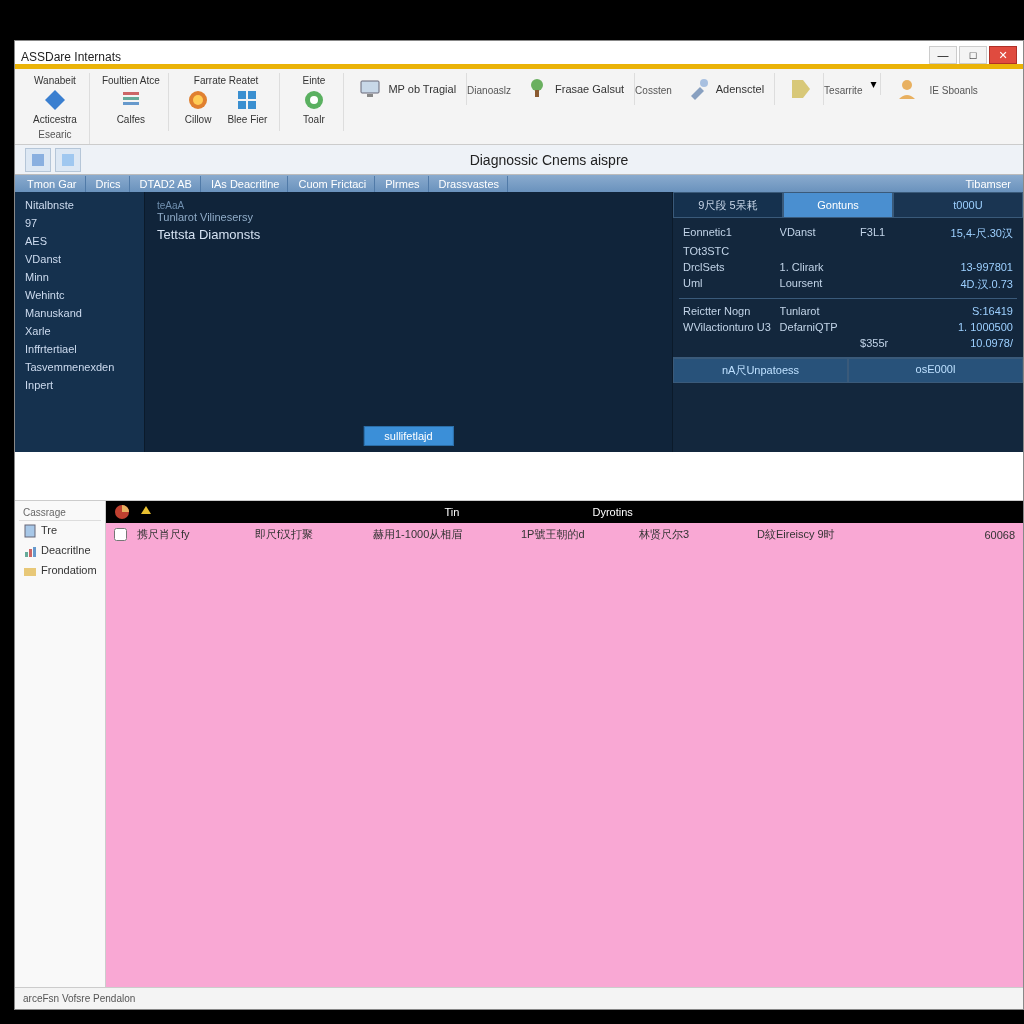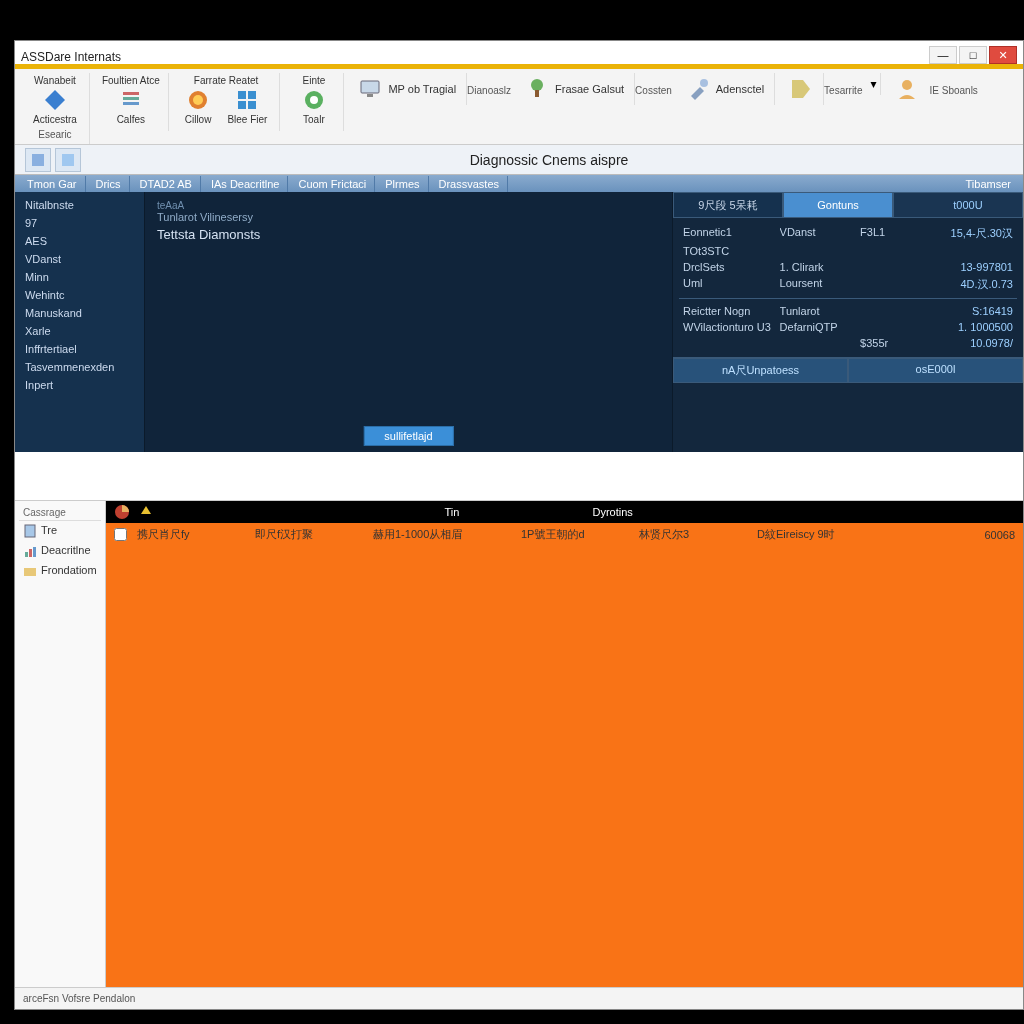--- a/index.html
+++ b/index.html
@@ -51,21 +51,21 @@
 .lower-split { display: flex; flex: 1; background: #fff; border-top: 1px solid #ccc; margin-top: 48px; }
 .lower-left { width: 140px; border-right: 1px solid #ccc; padding: 4px; background:#f9f9f9; }
 .lower-left .hdr { font-size:10px; color:#666; padding:2px 4px; border-bottom:1px solid #ddd; }
 .lower-left .litem { display:flex; align-items:flex-start; gap:4px; padding: 3px 4px; font-size: 11px; color: #333; cursor: pointer; }
 .lower-left .licon { width:14px; height:14px; }
 .lower-right { flex: 1; display: flex; flex-direction: column; }
 .lr-header { height: 22px; background: #000; color: #fff; display: flex; align-items: center; font-size: 11px; padding: 0 8px; gap: 8px; }
 .lr-header .hicon { width:16px; height:16px; }
 .lr-header .sp { flex:1; }
 .lr-header .col { width: 140px; }
-.lr-body { flex: 1; background: #f97316; overflow:auto; }
+.lr-body { flex: 1; background: #f9a8d4; overflow:auto; }
 .lr-row { display: flex; align-items: center; font-size: 11px; color: #333; padding: 4px 8px; gap: 8px; }
 .lr-row input[type=checkbox] { margin-right:2px; }
 .lr-row .cell { width: 110px; white-space:nowrap; overflow:hidden; }
 .lr-row .cell.wide { width: 140px; }
 .statusbar { height: 22px; background: #f4f4f4; border-top: 1px solid #ccc; display: flex; align-items: center; padding: 0 8px; font-size: 10px; color: #555; }
 svg { display: block; }
 </style>
 </head>
 <body>
 

